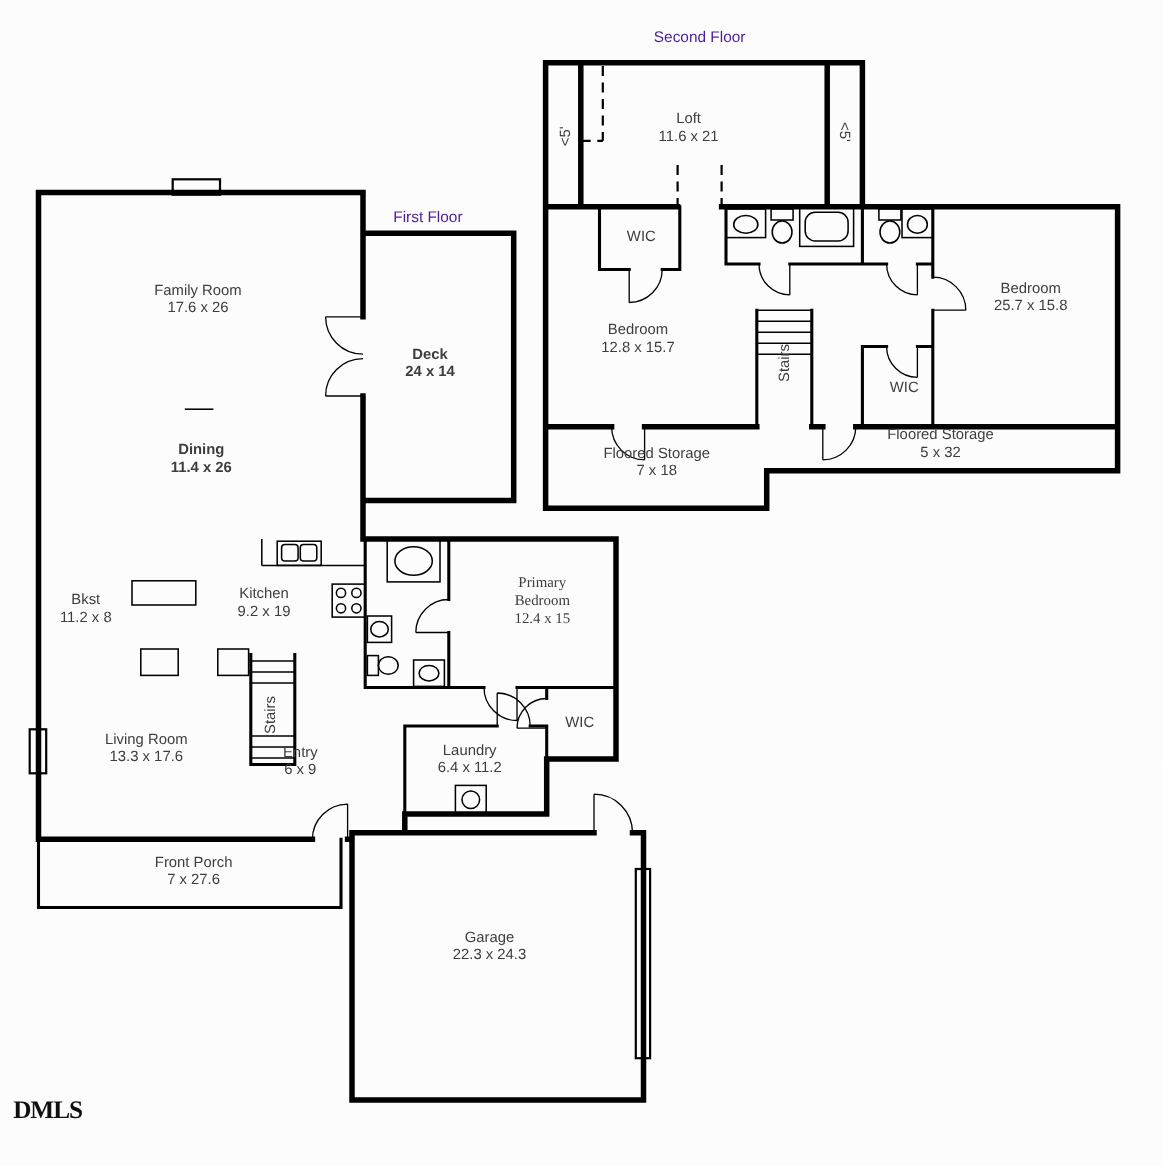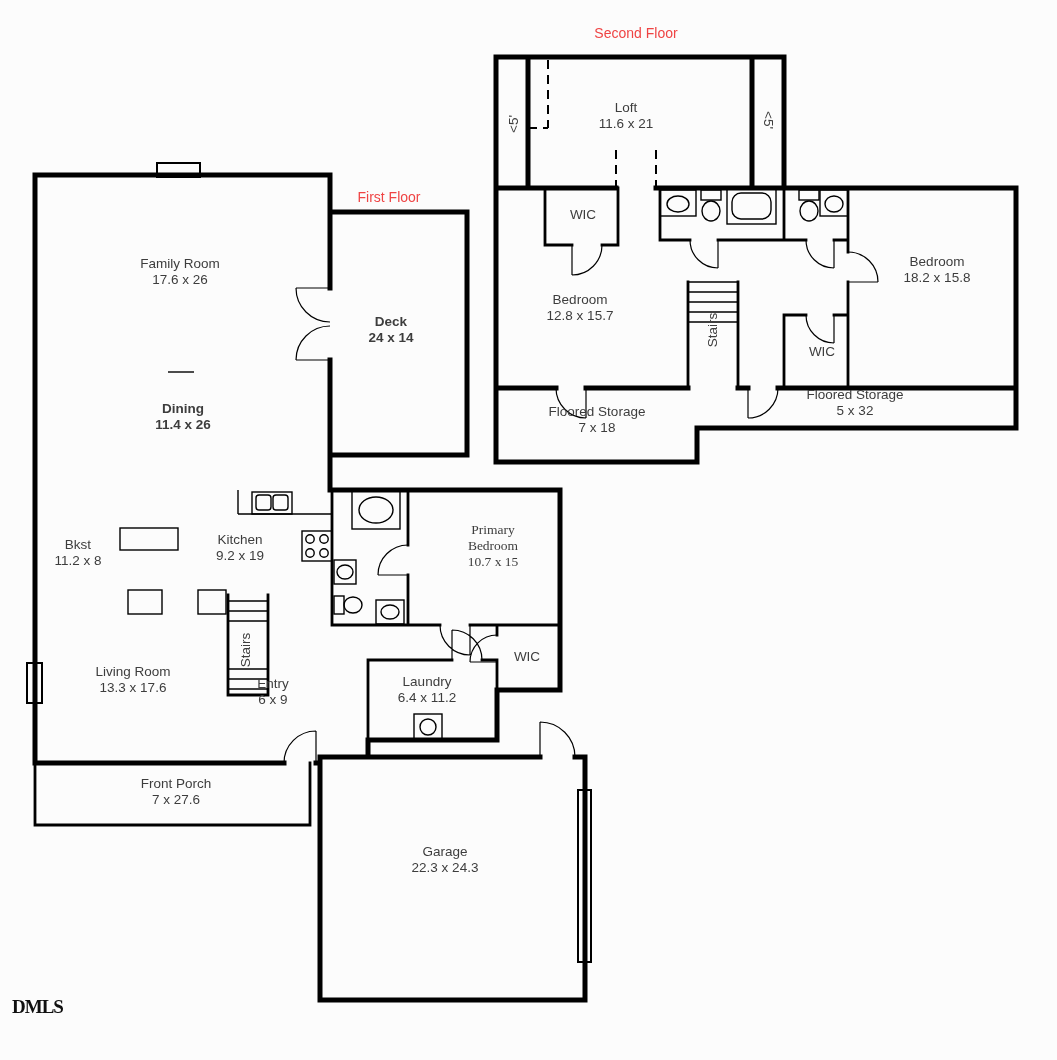--- a/index.html
+++ b/index.html
@@ -7,26 +7,26 @@
     position:relative; width:1057px; height:1060px;
     background:#fcfcfc; overflow:hidden;
     font-family:"Liberation Sans", sans-serif;
   }
   .plan svg { position:absolute; left:0; top:0; }
   .lbl {
     position:absolute; transform:translateX(-50%);
     text-align:center; font-size:13.5px; line-height:16px;
     color:#3d3d3d; white-space:nowrap;
   }
-  .lbl.title { font-size:14px; color:#ef4444; }
+  .lbl.title { font-size:14px; color:#4c1d95; }
   .lbl.rotccw { transform:translate(-50%,-50%) rotate(-90deg); }
   .lbl.rotcw  { transform:translate(-50%,-50%) rotate(90deg); }
   .watermark {
     position:absolute; font-family:"Liberation Serif", serif;
-    font-weight:bold; font-size:19px; letter-spacing:-1px; color:#101010;
+    font-weight:bold; font-size:23px; letter-spacing:-1px; color:#101010;
   }
 </style>
 </head>
 <body>
 
 <div class="plan">
 
   <svg width="1057" height="1060" viewBox="0 0 1057 1060">
 
     <g fill="#fcfcfc" stroke="#000" stroke-width="2">
@@ -108,21 +108,21 @@
   <div class="lbl rotccw" style="left:514px; top:124px;">&lt;5'</div>
   <div class="lbl rotcw" style="left:768px; top:120px;">&lt;5'</div>
   <div class="lbl" style="left:583px; top:207px;">WIC</div>
   <div class="lbl" style="left:580px; top:292px;">
     <div>Bedroom</div>
     <div>12.8 x 15.7</div>
   </div>
   <div class="lbl rotccw" style="left:713px; top:330px;">Stairs</div>
   <div class="lbl" style="left:937px; top:254px;">
     <div>Bedroom</div>
-    <div>18.2 x 15.8</div>
+    <div>25.7 x 15.8</div>
   </div>
   <div class="lbl" style="left:822px; top:344px;">WIC</div>
   <div class="lbl" style="left:597px; top:404px;">
     <div>Floored Storage</div>
     <div>7 x 18</div>
   </div>
   <div class="lbl" style="left:855px; top:387px;">
     <div>Floored Storage</div>
     <div>5 x 32</div>
   </div>
@@ -145,21 +145,21 @@
     <div>Bkst</div>
     <div>11.2 x 8</div>
   </div>
   <div class="lbl" style="left:240px; top:532px;">
     <div>Kitchen</div>
     <div>9.2 x 19</div>
   </div>
   <div class="lbl" style="left:493px; top:522px;font-family:Liberation Serif, serif;">
     <div>Primary</div>
     <div>Bedroom</div>
-    <div>10.7 x 15</div>
+    <div>12.4 x 15</div>
   </div>
   <div class="lbl" style="left:133px; top:664px;">
     <div>Living Room</div>
     <div>13.3 x 17.6</div>
   </div>
   <div class="lbl rotccw" style="left:246px; top:650px;">Stairs</div>
   <div class="lbl" style="left:273px; top:676px;">
     <div>Entry</div>
     <div>6 x 9</div>
   </div>

